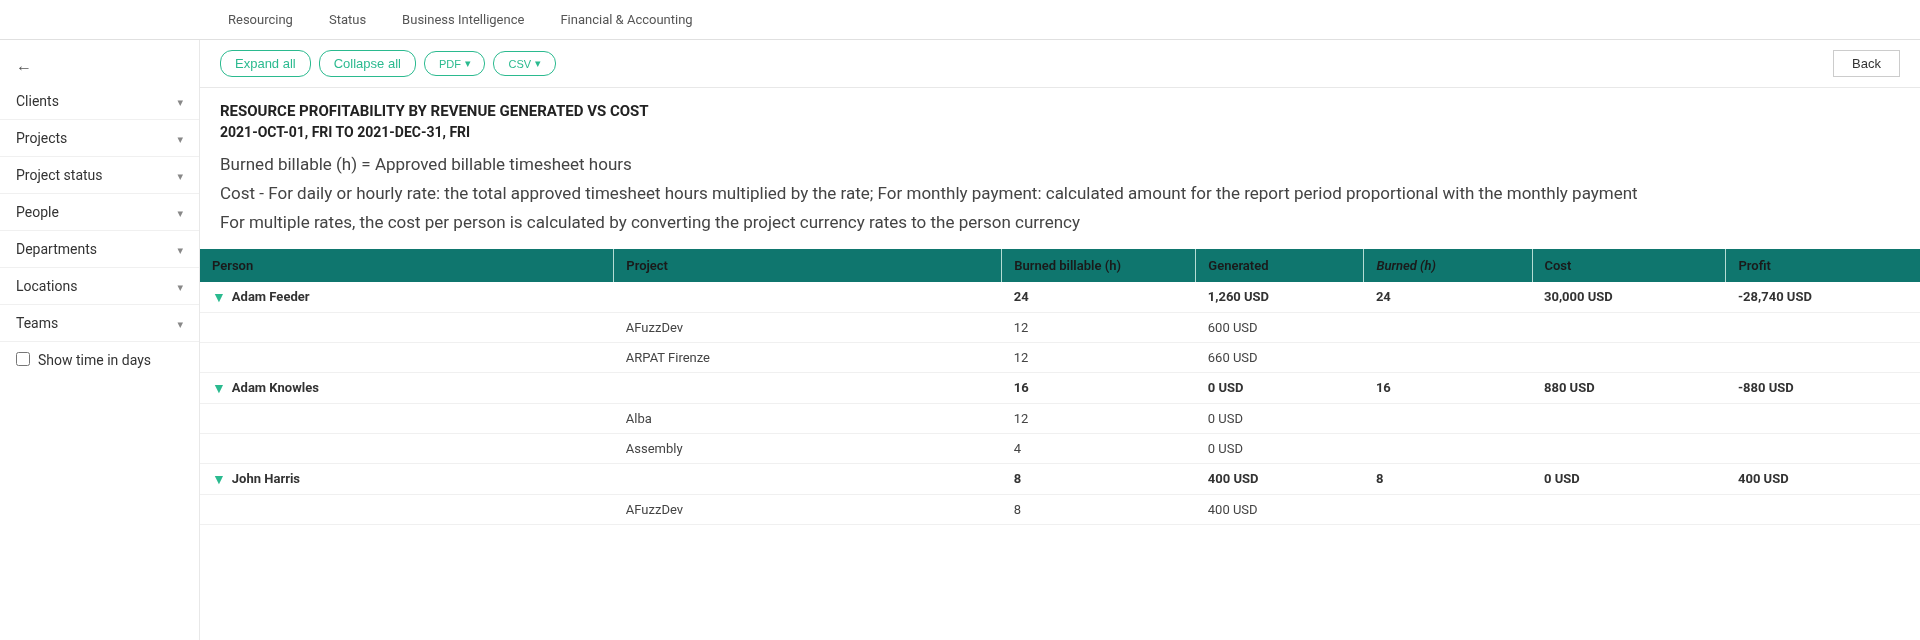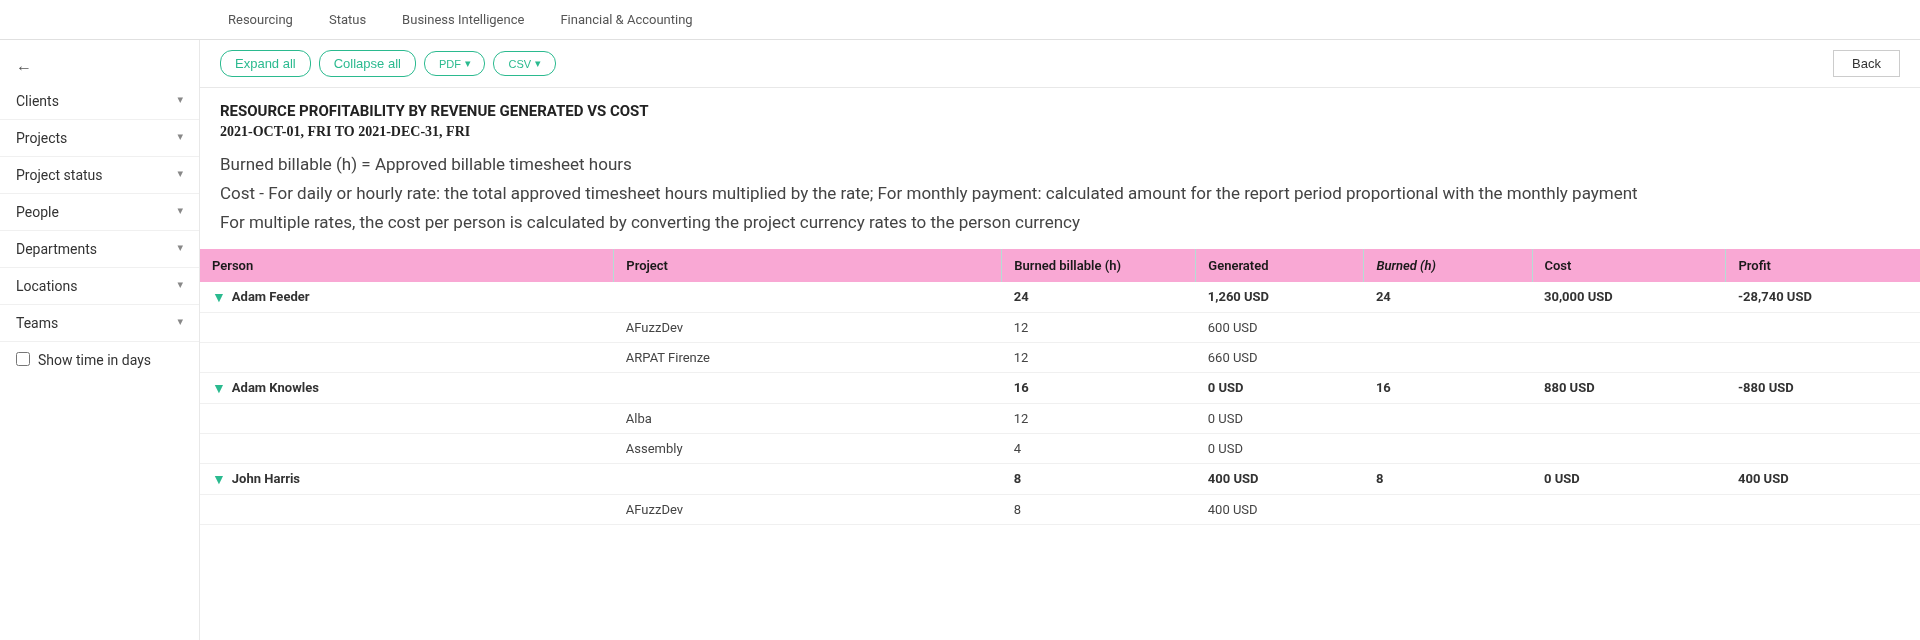--- a/index.html
+++ b/index.html
@@ -8,44 +8,44 @@
     
     .top-nav { display: flex; align-items: flex-start; border-bottom: 1px solid #e0e0e0; padding: 0 0 0 210px; height: 40px; flex-shrink: 0; }
     .top-nav-item { padding: 0 18px; height: 40px; line-height: 40px; font-size: 13px; color: #555; cursor: pointer; border-bottom: 2px solid transparent; }
 
     
     .main-layout { display: flex; flex: 1; overflow: hidden; }
 
     
     .sidebar { width: 200px; border-right: 1px solid #e8e8e8; flex-shrink: 0; padding: 8px 0; overflow-y: auto; background: #fff; }
     .sidebar-back { display: flex; align-items: center; padding: 8px 16px; cursor: pointer; color: #555; font-size: 16px; }
-    .sidebar-item { display: flex; align-items: flex-start; justify-content: space-between; padding: 10px 16px; font-size: 14px; color: #333; cursor: pointer; border-bottom: 1px solid #f0f0f0; }
+    .sidebar-item { display: flex; align-items: flex-end; justify-content: space-between; padding: 10px 16px; font-size: 14px; color: #333; cursor: pointer; border-bottom: 1px solid #f0f0f0; }
     .sidebar-chevron { color: #888; font-size: 11px; }
     .sidebar-checkbox-item { display: flex; align-items: flex-start; padding: 10px 16px; font-size: 14px; color: #333; gap: 8px; }
     .sidebar-checkbox-item input { width: 14px; height: 14px; cursor: pointer; }
 
     
     .content { flex: 1; overflow-y: auto; padding: 0; }
 
     
     .toolbar { display: flex; align-items: center; padding: 10px 20px; gap: 8px; border-bottom: 1px solid #e8e8e8; }
     .btn-outline { border: 1.5px solid #2bba8f; color: #2bba8f; background: #fff; padding: 5px 14px; border-radius: 12px; cursor: pointer; font-size: 13px; }
     .btn-dropdown { display: flex; align-items: center; gap: 4px; }
     .btn-dropdown span { font-size: 11px; }
     .btn-back { border: 1.5px solid #ccc; color: #333; background: #fff; padding: 5px 18px; border-radius: 0; cursor: pointer; font-size: 13px; margin-left: auto; }
 
     
     .report-header { padding: 14px 20px 10px 20px; }
     .report-title { font-size: 15px; font-weight: 700; color: #222; margin-bottom: 4px; }
-    .report-subtitle { font-size: 14px; font-weight: 700; color: #222; margin-bottom: 10px; font-family: Liberation Serif, serif; }
+    .report-subtitle { font-size: 14px; font-weight: 700; color: #222; margin-bottom: 10px; }
     .report-legend { font-size: 17px; color: #444; line-height: 1.7; }
 
     
     .report-table { width: 100%; border-collapse: collapse; margin-top: 2px; }
-    .report-table th { background: #f9a8d4; color: #1a1a1a; font-weight: 600; font-size: 13px; padding: 9px 12px; text-align: left; border-right: 1px solid #b5ddd4; }
+    .report-table th { background: #0f766e; color: #1a1a1a; font-weight: 600; font-size: 13px; padding: 9px 12px; text-align: left; border-right: 1px solid #b5ddd4; }
     .report-table th:last-child { border-right: none; }
     .report-table td { padding: 7px 12px; border-bottom: 1px solid #f0f0f0; font-size: 13px; vertical-align: middle; }
     .row-person td { font-weight: 700; background: #fff; }
     .row-project td { color: #444; }
     .col-person { width: 320px; }
     .col-project { width: 300px; }
     .col-burned-billable { width: 150px; }
     .col-generated { width: 130px; }
     .col-burned { width: 130px; font-style: italic; }
     .col-cost { width: 150px; }

